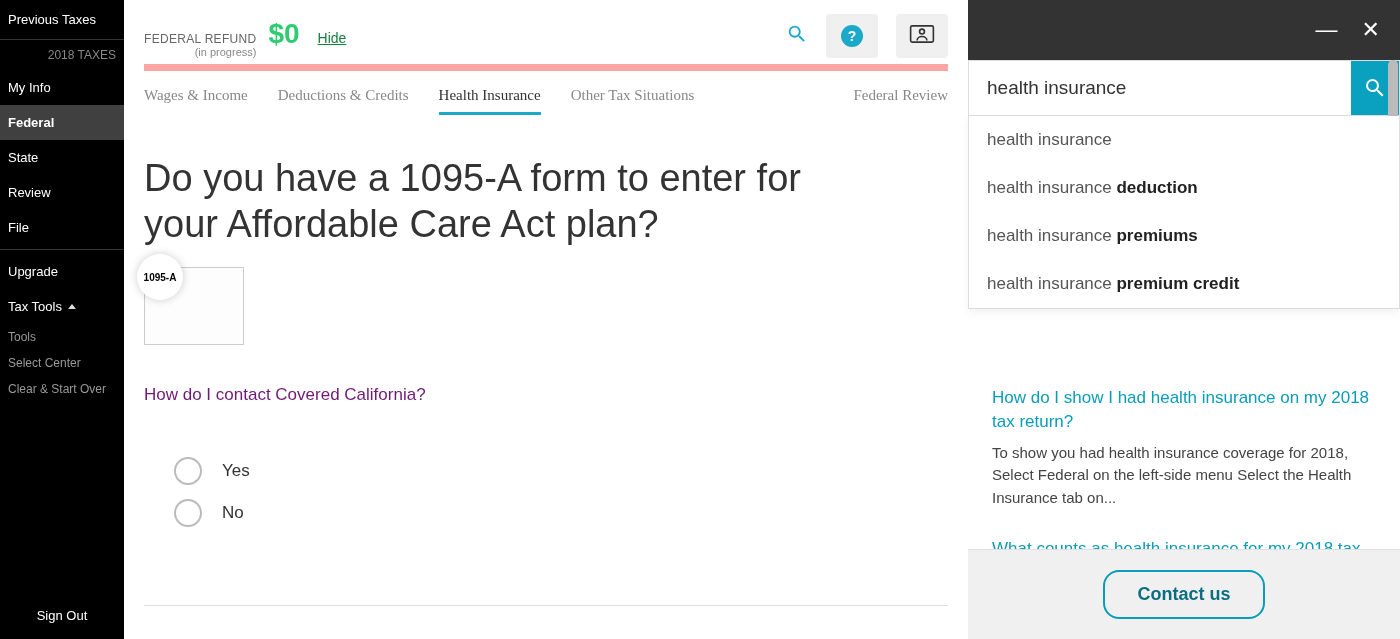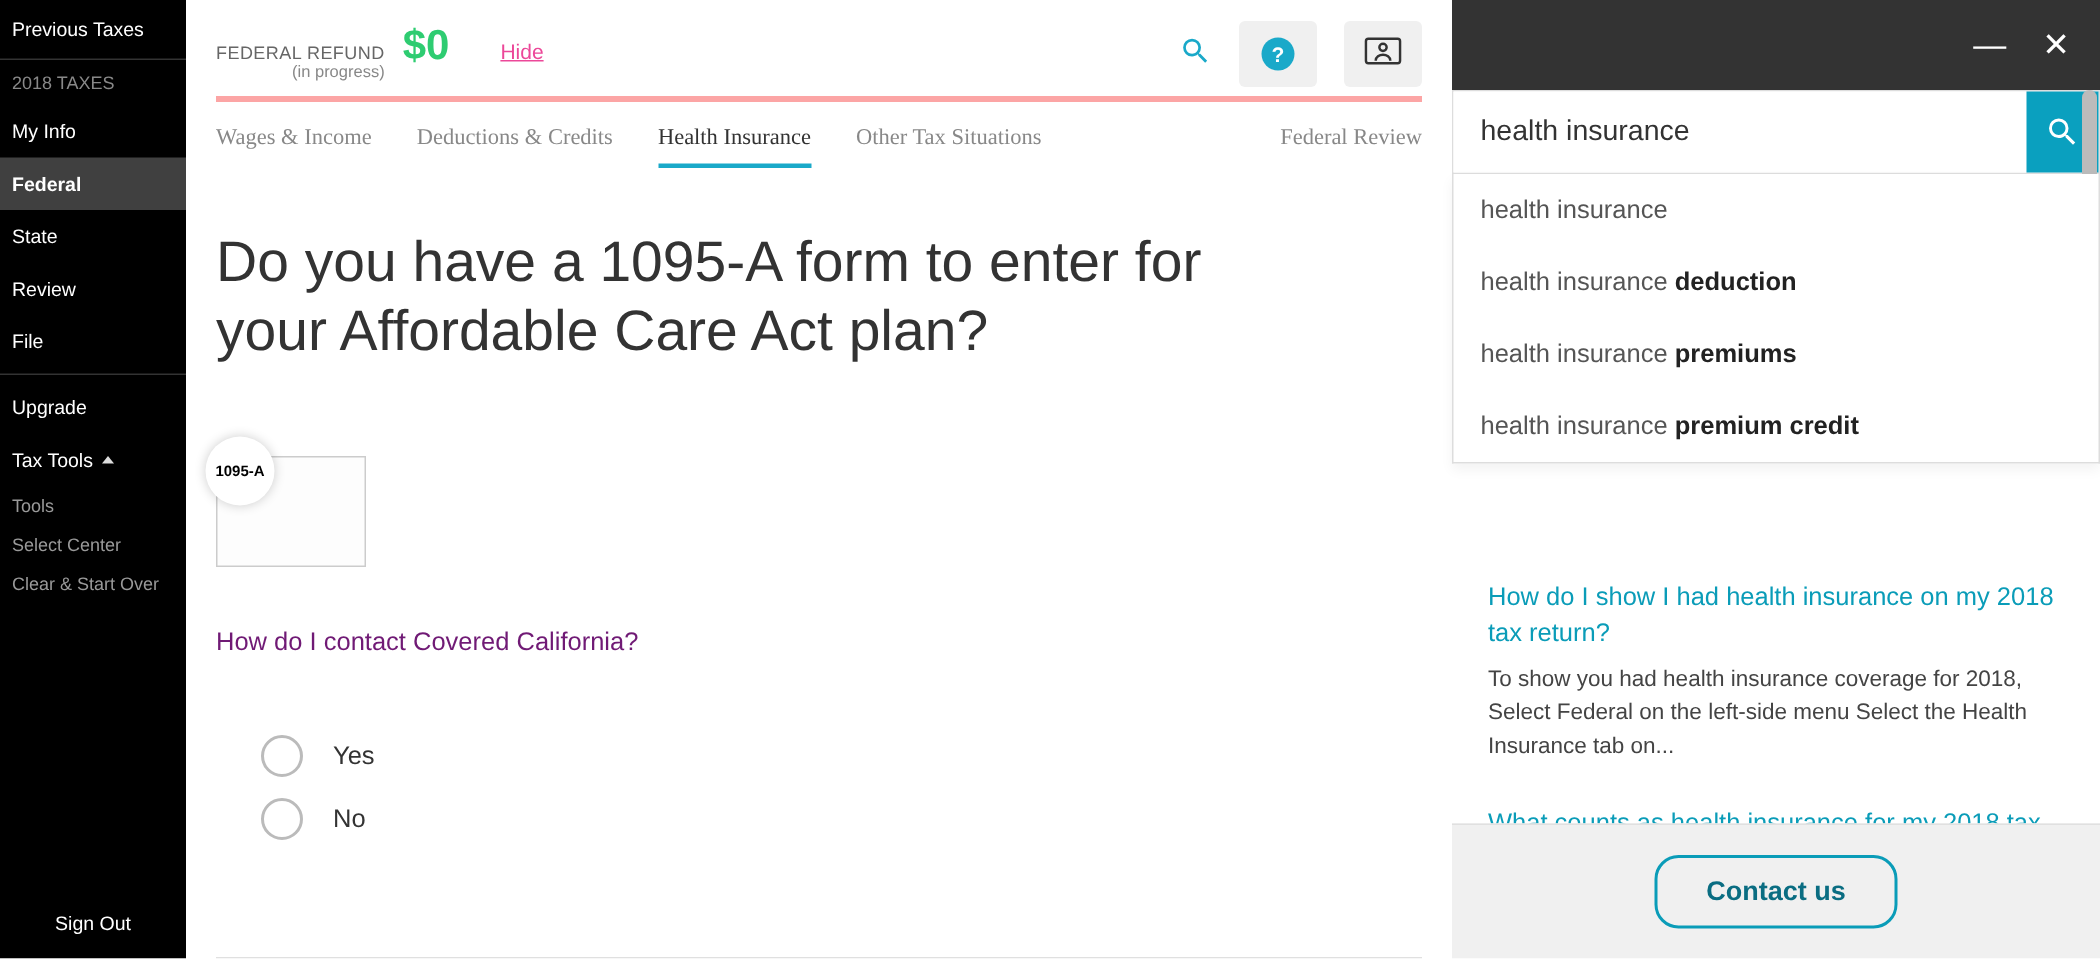--- a/index.html
+++ b/index.html
@@ -2,42 +2,42 @@
 <html><head>
 <meta charset="utf-8">
 <style>
 * { box-sizing: border-box; margin: 0; padding: 0; }
 body { font-family: -apple-system, BlinkMacSystemFont, "Segoe UI", Arial, sans-serif; width: 1400px; height: 639px; overflow: hidden; display: flex; background: #fff; }
 .sidebar { width: 124px; background: #000; color: #fff; display: flex; flex-direction: column; font-size: 13px; }
 .sidebar-item { padding: 10px 8px; cursor: pointer; color: #ddd; }
 .sidebar-item.header { font-weight: 400; color: #fff; border-bottom: 1px solid #333; padding: 12px 8px; }
 .sidebar-item.active { background: #404040; font-weight: 700; color: #fff; }
 .sidebar-item.bold { color: #fff; font-weight: 500; }
-.sidebar-item.muted { color: #888; font-size: 12px; padding: 8px 8px; }
+.sidebar-item.muted { color: #888; font-size: 12px; padding: 8px 8px; text-align: right; }
 .sidebar-item.sub { color: #999; font-size: 12px; padding: 6px 8px; }
 .divider { border-bottom: 1px solid #333; margin: 4px 0; }
 .tax-tools { display: flex; align-items: center; gap: 6px; }
 .chev-up { width: 0; height: 0; border-left: 4px solid transparent; border-right: 4px solid transparent; border-bottom: 5px solid #ddd; }
 .signout { margin-top: auto; padding: 16px 8px; text-align: center; color: #fff; font-size: 13px; cursor: pointer; }
 .main { flex: 1; display: flex; flex-direction: column; padding: 0 20px; }
-.topbar { display: flex; align-items: flex-start; padding: 14px 0 6px; border-bottom: 4px solid #fca5a5; }
+.topbar { display: flex; align-items: flex-end; padding: 14px 0 6px; border-bottom: 7px solid #fca5a5; }
 .refund-block { display: flex; align-items: baseline; gap: 12px; }
 .refund-labelcol { text-align: right; }
 .refund-label { font-size: 12px; color: #666; letter-spacing: 0.3px; }
 .refund-sub { font-size: 11px; color: #888; }
 .refund-amt { font-size: 28px; font-weight: 600; color: #2ecc71; }
-.hide-link { color: #ec4899; font-size: 14px; margin-left: 22px; cursor: pointer; text-decoration: underline; }
+.hide-link { color: #15803d; font-size: 14px; margin-left: 6px; cursor: pointer; text-decoration: underline; }
 .top-right { margin-left: auto; display: flex; align-items: center; gap: 18px; }
 .search-icon-top svg { fill: #1aa9c9; }
 .action-btn { width: 52px; height: 44px; background: #f0f0f0; border-radius: 4px; display: flex; align-items: center; justify-content: center; cursor: pointer; }
 .tabs { display: flex; gap: 30px; padding: 16px 0 10px; font-size: 15px; color: #888; border-bottom: 1px solid transparent; }
 .tab { cursor: pointer; padding-bottom: 8px; font-family: Liberation Serif, serif; }
 .tab.active { color: #333; font-weight: 500; border-bottom: 3px solid #1aa9c9; }
 .heading { font-size: 38px; font-weight: 400; color: #333; line-height: 1.2; margin: 30px 0 20px; max-width: 740px; }
-.form-img { width: 100px; height: 78px; border: 1px solid #ccc; background: #fdfdfd; position: relative; margin-bottom: 40px; margin-top: 40px; }
+.form-img { width: 100px; height: 78px; border: 1px solid #ccc; background: #fdfdfd; position: relative; margin-bottom: 40px; }
 .magnifier { position: absolute; top: -14px; left: -8px; width: 46px; height: 46px; border-radius: 50%; background: #fff; box-shadow: 0 0 8px rgba(0,0,0,0.2); display: flex; align-items: center; justify-content: center; font-size: 10px; font-weight: 700; }
 .body-text { font-size: 17px; color: #444; margin-bottom: 16px; }
 .link { color: #701a75; font-size: 17px; cursor: pointer; margin-bottom: 28px; display: block; }
 .radio-group { margin: 10px 0 40px 30px; }
 .radio-row { display: flex; align-items: center; gap: 20px; margin: 14px 0; cursor: pointer; }
 .radio { width: 28px; height: 28px; border: 2px solid #bbb; border-radius: 50%; }
 .radio-label { font-size: 17px; color: #333; }
 .hr { border: 0; border-top: 1px solid #e0e0e0; margin-top: 24px; }
 .help-panel { width: 432px; background: #fff; display: flex; flex-direction: column; position: relative; }
 .panel-head { background: #333; height: 60px; display: flex; align-items: center; justify-content: flex-end; padding: 0 20px; gap: 24px; }

